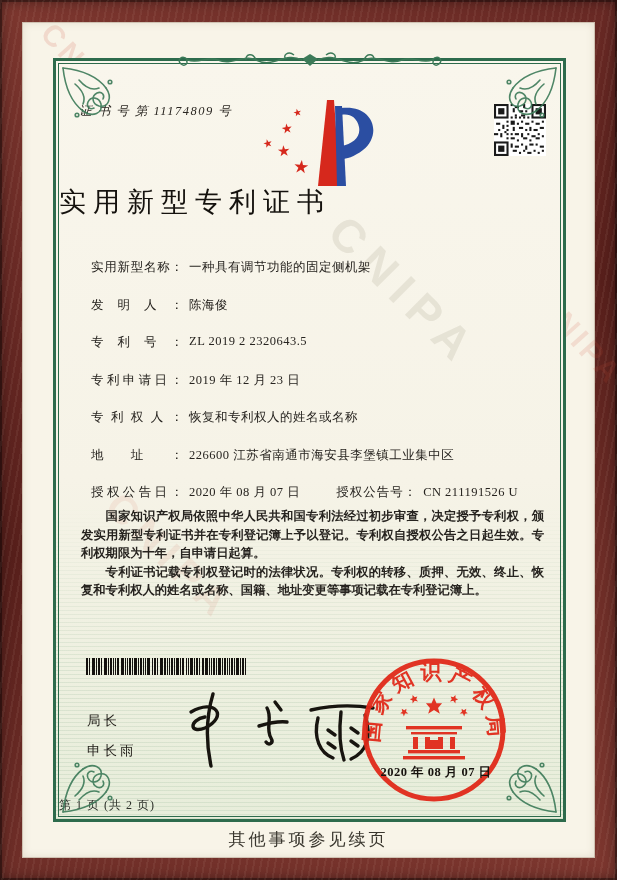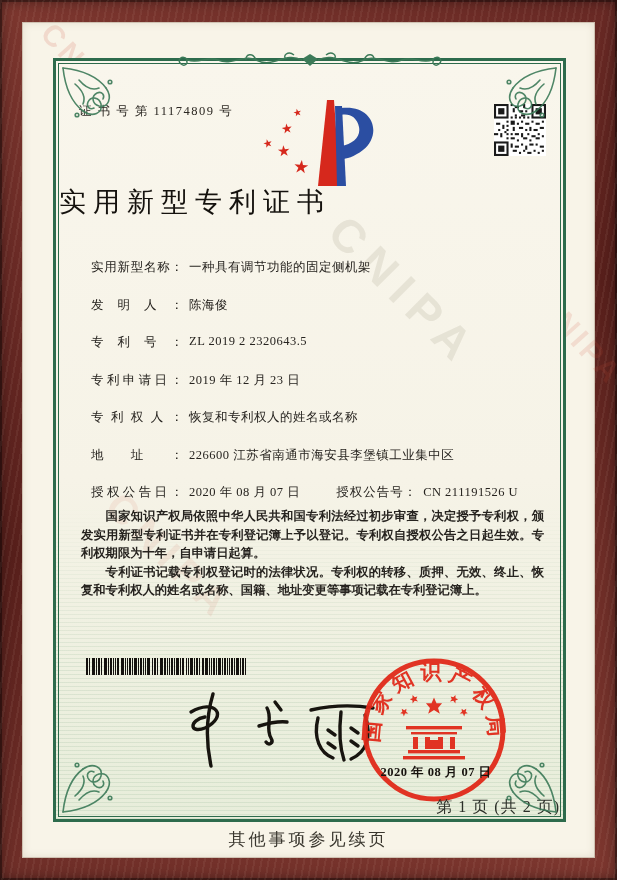--- a/index.html
+++ b/index.html
@@ -45,21 +45,21 @@
   .wm-main{left:250px;top:200px;font-size:46px;letter-spacing:10px;
       color:rgba(150,140,118,.17);transform:rotate(45deg);}
   .wm-low{left:30px;top:470px;font-size:40px;letter-spacing:8px;
       color:rgba(205,100,80,.10);transform:rotate(45deg);}
   .wm-mat1{left:6px;top:30px;font-size:30px;letter-spacing:4px;
       color:rgba(205,80,60,.16);transform:rotate(48deg);}
   .wm-mat2{right:-40px;top:300px;font-size:30px;letter-spacing:4px;
       color:rgba(205,80,60,.14);transform:rotate(48deg);}
 
   
-  .cert-no{position:absolute;left:20px;top:39px;font-size:12.5px;letter-spacing:1.5px;color:#2b2722;}
+  .cert-no{position:absolute;left:20px;top:39px;font-size:12.5px;letter-spacing:1.5px;color:#2b2722;font-style:italic;}
   .qr{position:absolute;right:14px;top:40px;width:52px;height:52px;}
   .logo{position:absolute;left:192px;top:32px;width:130px;height:94px;}
   .logo .star{position:absolute;color:#d6281c;line-height:1;}
   .title{position:absolute;left:0;right:0;top:120px;text-align:left;
     font-size:27px;font-weight:400;letter-spacing:7px;color:#15120e;}
 
   
   .fields{position:absolute;left:24px;top:195px;right:16px;font-size:12.5px;color:#26231f;margin-left:8px;}
   .frow{height:17px;margin-bottom:20.5px;white-space:nowrap;}
   .f-label{display:inline-block;width:92px;text-align:justify;text-align-last:justify;
@@ -79,22 +79,22 @@
   
   .director{position:absolute;left:28px;top:648px;font-size:13.5px;letter-spacing:3px;color:#211e19;}
   .director div{margin-bottom:12px;}
   .signature{position:absolute;left:112px;top:618px;width:235px;height:95px;}
 
   
   .seal{position:absolute;left:299px;top:590px;width:152px;height:152px;opacity:.95;}
   .seal-date{position:absolute;left:302px;top:700px;width:150px;text-align:center;
     font-size:12.5px;font-weight:700;letter-spacing:.5px;color:#17130f;z-index:4;}
 
-  .page-info{position:absolute;left:0;right:0;top:733px;text-align:right;
-    font-size:16px;letter-spacing:1px;color:#2b2f28;}
+  .page-info{position:absolute;left:0;right:0;top:733px;text-align:left;
+    font-size:12px;letter-spacing:1px;color:#2b2f28;}
 
   .footer-note{position:absolute;left:0;right:0;bottom:7px;text-align:center;
     font-size:17px;letter-spacing:3px;color:#3a372f;}
 </style>
 </head>
 <body>
 
 <svg width="0" height="0" style="position:absolute">
   <defs>
     <polygon id="star5" points="0,-10 2.94,-3.09 9.51,-3.09 4.76,2.34 6.88,9.05 0,4.6 -6.88,9.05 -4.76,2.34 -9.51,-3.09 -2.94,-3.09"></polygon>
@@ -271,20 +271,24 @@
 
         <div class="paras">
           <p>国家知识产权局依照中华人民共和国专利法经过初步审查，决定授予专利权，颁发实用新型专利证书并在专利登记簿上予以登记。专利权自授权公告之日起生效。专利权期限为十年，自申请日起算。</p>
           <p>专利证书记载专利权登记时的法律状况。专利权的转移、质押、无效、终止、恢复和专利权人的姓名或名称、国籍、地址变更等事项记载在专利登记簿上。</p>
         </div>
 
         <svg class="barcode" viewBox="0 0 162 17" preserveAspectRatio="none">
           <path fill="#14110e" d="M0 0h2v17H0z M3 0h1v17H3z M6 0h3v17H6z M10 0h1v17h-1z M12 0h2v17h-2z M15 0h1v17h-1z M18 0h3v17h-3z M22 0h1v17h-1z M24 0h2v17h-2z M27 0h1v17h-1z M29 0h1v17h-1z M31 0h2v17h-2z M35 0h3v17h-3z M39 0h1v17h-1z M41 0h1v17h-1z M43 0h2v17h-2z M46 0h1v17h-1z M48 0h3v17h-3z M52 0h1v17h-1z M54 0h2v17h-2z M57 0h1v17h-1z M59 0h1v17h-1z M61 0h3v17h-3z M66 0h1v17h-1z M68 0h2v17h-2z M71 0h1v17h-1z M74 0h3v17h-3z M78 0h2v17h-2z M81 0h1v17h-1z M83 0h1v17h-1z M85 0h2v17h-2z M88 0h1v17h-1z M90 0h3v17h-3z M94 0h1v17h-1z M96 0h2v17h-2z M100 0h1v17h-1z M102 0h1v17h-1z M104 0h3v17h-3z M108 0h1v17h-1z M110 0h2v17h-2z M113 0h1v17h-1z M116 0h2v17h-2z M119 0h3v17h-3z M123 0h1v17h-1z M125 0h1v17h-1z M127 0h2v17h-2z M130 0h1v17h-1z M132 0h3v17h-3z M136 0h1v17h-1z M138 0h2v17h-2z M141 0h1v17h-1z M143 0h1v17h-1z M145 0h2v17h-2z M148 0h1v17h-1z M150 0h3v17h-3z M154 0h1v17h-1z M156 0h2v17h-2z M159 0h1v17h-1z"></path>
         </svg>
 
+        <div class="director">
+          <div>局长</div>
+          <div>申长雨</div>
+        </div>
 
         <svg class="signature" viewBox="0 0 235 95">
           <g fill="none" stroke="#17140f" stroke-width="3.4" stroke-linecap="round" stroke-linejoin="round">
             <path d="M42,12 C36,32 34,56 40,84"></path>
             <path d="M20,30 C44,16 58,34 34,46 C18,52 18,38 34,35"></path>
             <path d="M96,26 C102,36 94,46 100,56 C103,61 98,64 95,60"></path>
             <path d="M88,44 C98,41 108,39 116,40"></path>
             <path d="M104,20 l6,8"></path>
             <path d="M140,28 C162,23 184,23 202,26"></path>
             <path d="M170,30 C168,48 168,63 173,78"></path>

